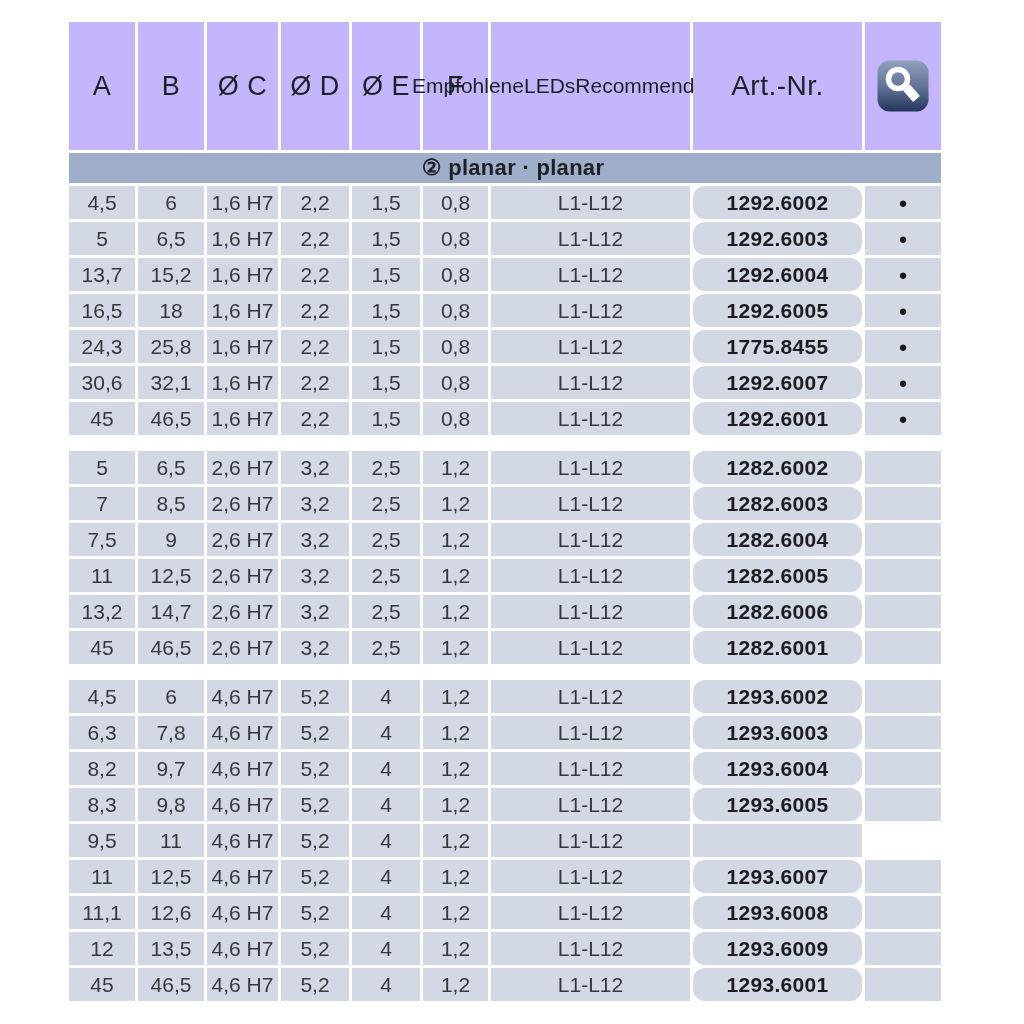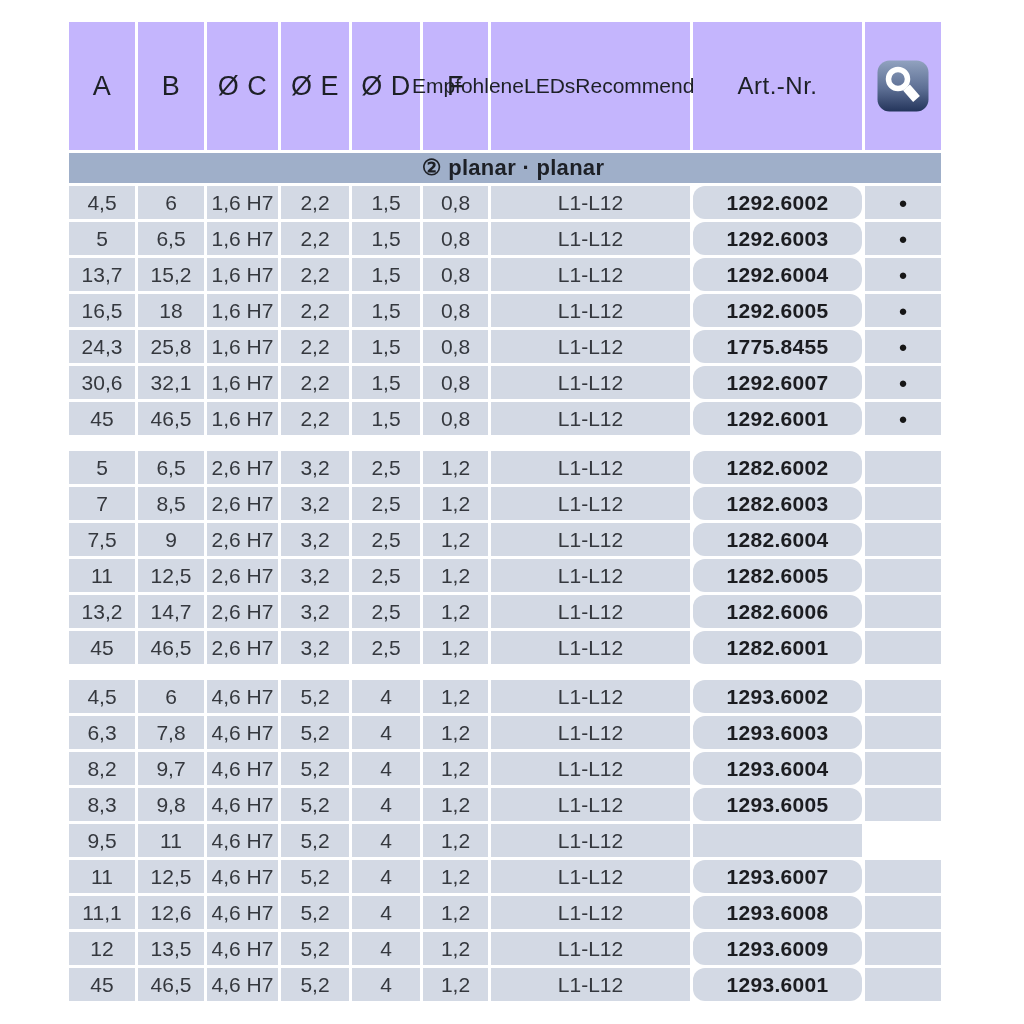--- a/index.html
+++ b/index.html
@@ -14,21 +14,21 @@
     grid-template-columns:66px 66px 71px 68px 68px 65px 199px 169px 76px;
     column-gap:3px;
   }
   .header-row{height:128px;margin-bottom:3px;}
   .hcell{
     background:#c4b5fd;color:#1d2026;
     display:flex;align-items:center;justify-content:center;
     font-size:27px;font-weight:500;letter-spacing:0.5px;text-align:right;
   }
   .hcell .line{font-size:21px;line-height:26px;font-weight:500;letter-spacing:0;}
-  .hcell.artnr{font-size:24px;}
+  .hcell.artnr{font-size:28px;}
   .icon-wrap{display:flex;align-items:center;justify-content:center;}
   .section-row{
     height:30px;background:#9fafc9;color:#1d2026;
     display:flex;align-items:center;justify-content:center;
     font-size:22px;font-weight:700;margin-bottom:3px;letter-spacing:0.3px;padding-left:16px;
   }
   .group{margin-bottom:16px;}
   .group:last-child{margin-bottom:0;}
   .row{height:33px;margin-bottom:3px;}
   .cell{
@@ -41,22 +41,22 @@
 </style>
 </head>
 <body>
 
 <div class="table">
 
   <div class="grid-row header-row">
     <div class="hcell">A</div>
     <div class="hcell">B</div>
     <div class="hcell">Ø C</div>
+    <div class="hcell">Ø D</div>
     <div class="hcell">Ø E</div>
-    <div class="hcell">Ø D</div>
     <div class="hcell">F</div>
     <div class="hcell">
       <span class="line">Empfohlene</span>
       <span class="line">LEDs</span>
       <span class="line">Recommended</span>
       <span class="line">LEDs</span>
     </div>
     <div class="hcell artnr">Art.-Nr.</div>
     <div class="hcell icon-wrap">
       <svg width="52" height="52" viewBox="0 0 52 52">

